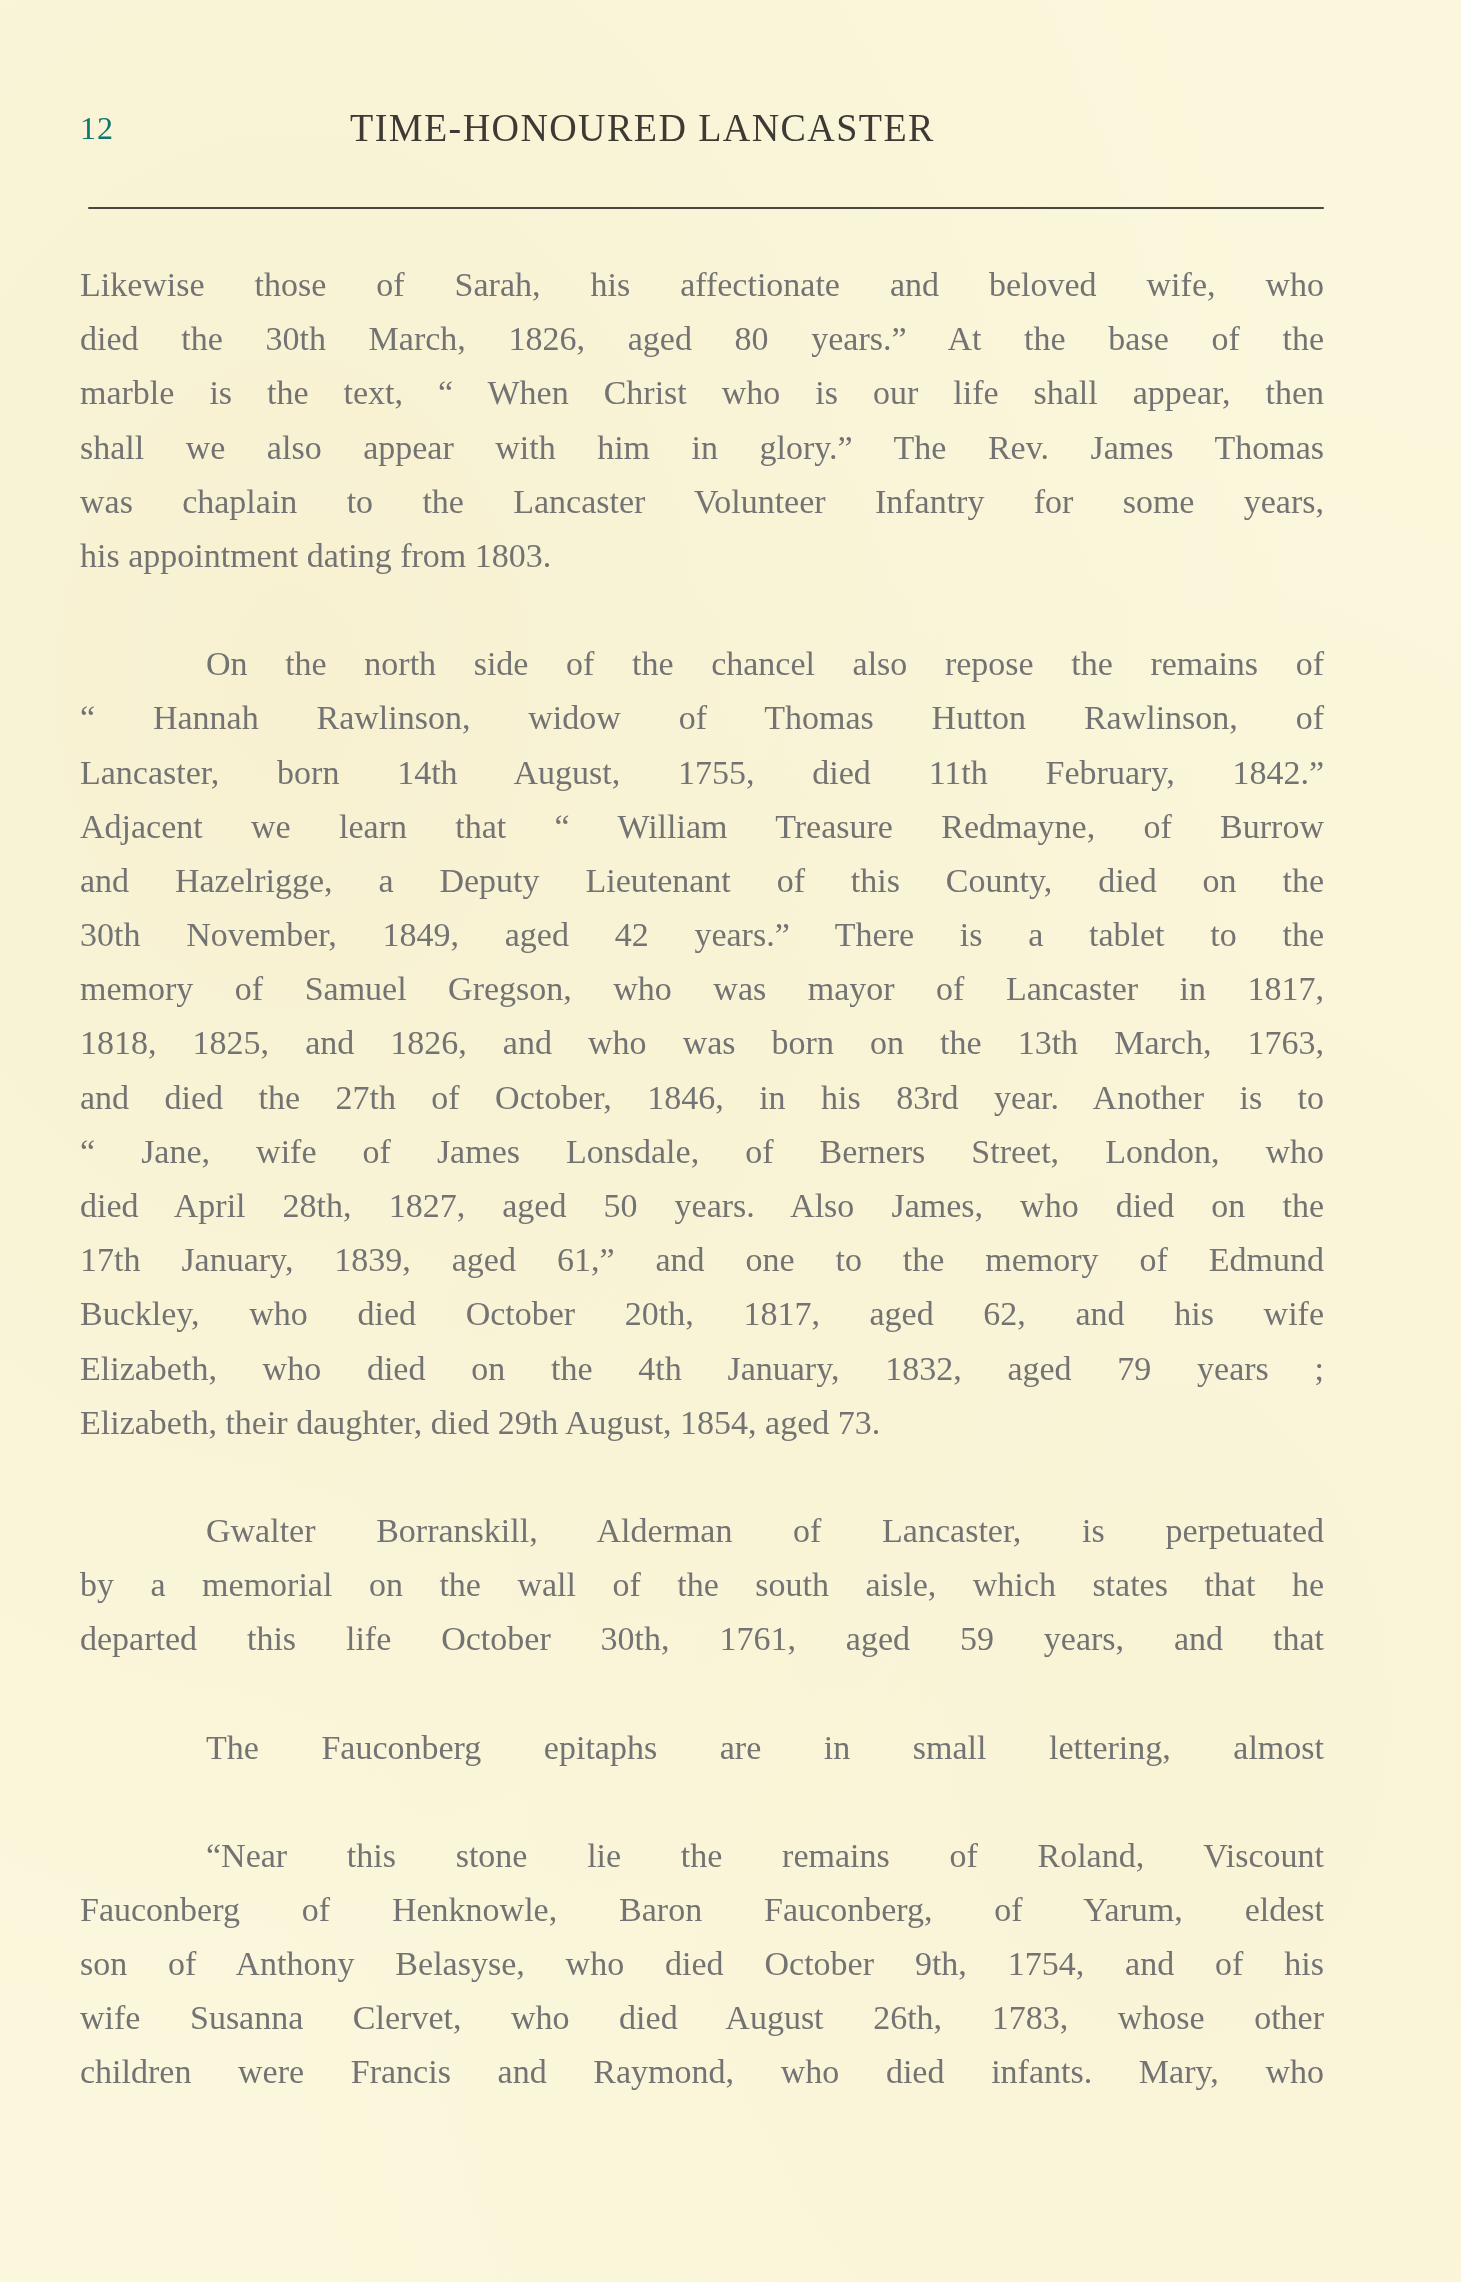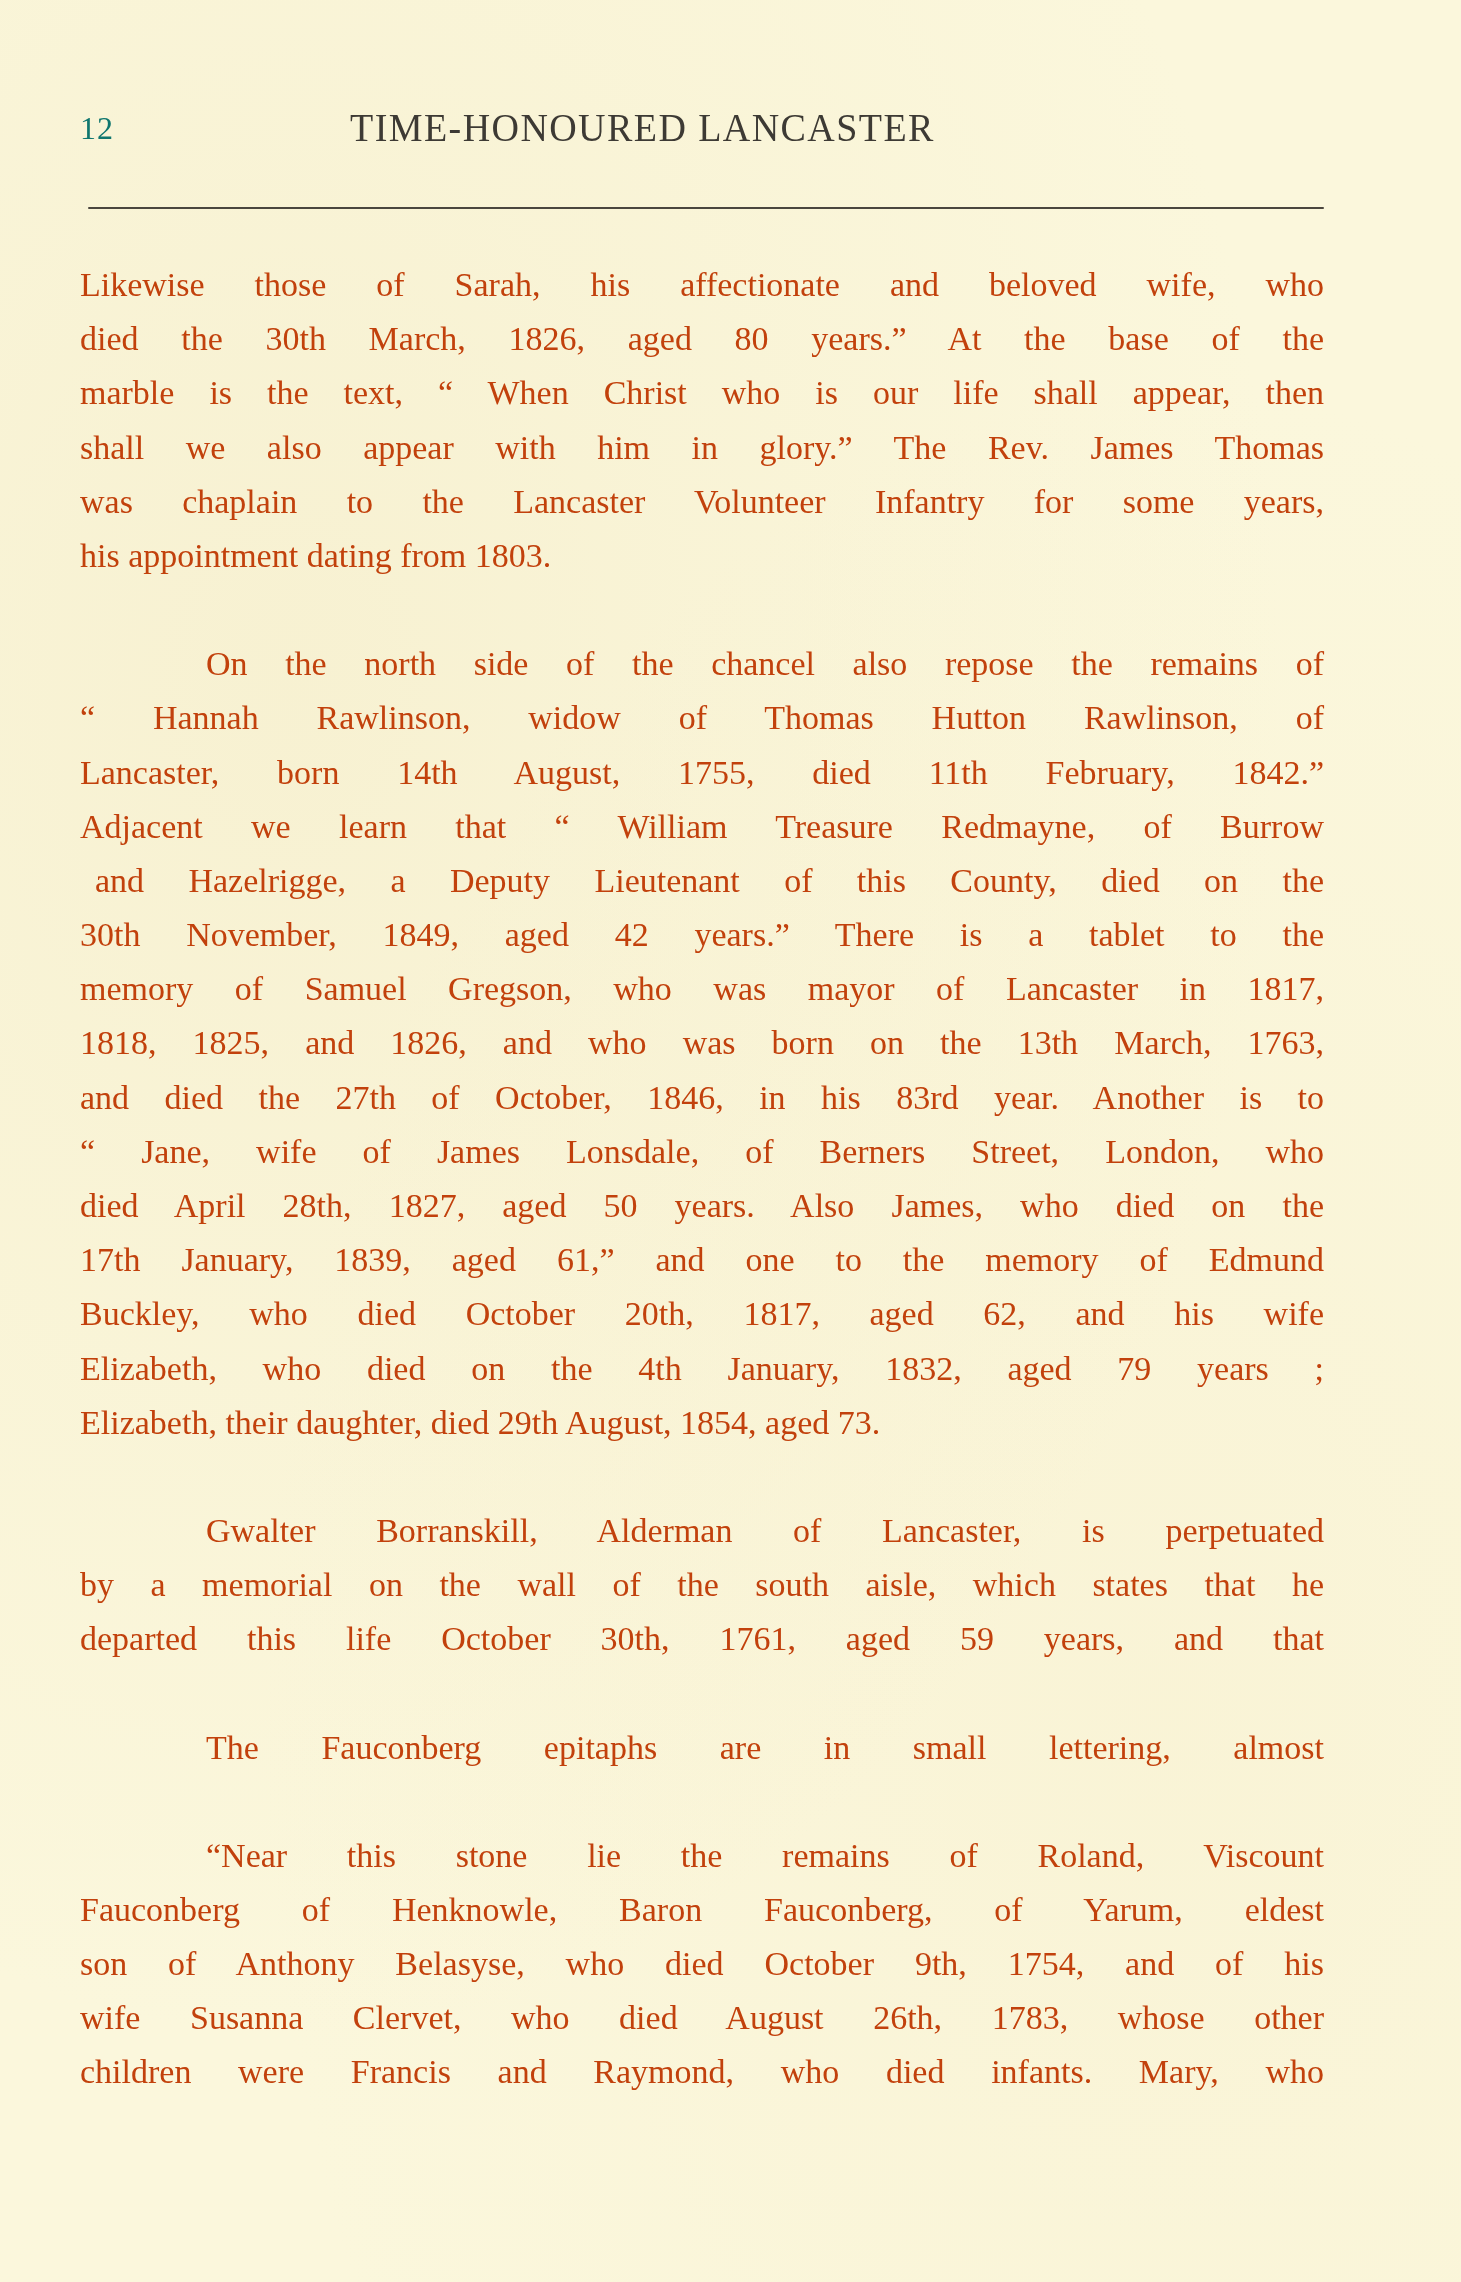--- a/index.html
+++ b/index.html
@@ -58,21 +58,21 @@
       height: 2px;
       background: #4a463e;
       border-radius: 1px;
     }
     .body-text {
       position: absolute;
       left: 80px;
       top: 258px;
       width: 1244px;
       font-size: 34px;
-      color: #c2410c;
+      color: #737373;
     }
     .para {
       margin: 0;
     }
     .line {
       display: block;
       height: 54.2px;
       line-height: 54.2px;
       text-align: justify;
       text-align-last: justify;
@@ -107,21 +107,21 @@
         <span class="line" style="white-space: normal;">shall we also appear with him in glory.”  The Rev. James Thomas</span>
         <span class="line" style="white-space: normal;">was chaplain to the Lancaster Volunteer Infantry for some years,</span>
         <span class="line last" style="white-space: normal;">his appointment dating from 1803.</span>
       </div>
       <div class="para-gap"></div>
       <div class="para">
         <span class="line indent" style="white-space: normal;">On the north side of the chancel also repose the remains of</span>
         <span class="line" style="white-space: normal;">“ Hannah Rawlinson, widow of Thomas Hutton Rawlinson, of</span>
         <span class="line" style="white-space: normal;">Lancaster, born 14th August, 1755, died 11th February, 1842.”</span>
         <span class="line" style="white-space: normal;">Adjacent we learn that “ William Treasure Redmayne, of Burrow</span>
-        <span class="line" style="white-space: normal; margin-left: 15px;">and Hazelrigge, a Deputy Lieutenant of this County, died on the</span>
+        <span class="line" style="white-space: normal;">and Hazelrigge, a Deputy Lieutenant of this County, died on the</span>
         <span class="line" style="white-space: normal;">30th November, 1849, aged 42 years.”  There is a tablet to the</span>
         <span class="line" style="white-space: normal;">memory of Samuel Gregson, who was mayor of Lancaster in 1817,</span>
         <span class="line" style="white-space: normal;">1818, 1825, and 1826, and who was born on the 13th March, 1763,</span>
         <span class="line" style="white-space: normal;">and died the 27th of October, 1846, in his 83rd year.  Another is to</span>
         <span class="line" style="white-space: normal;">“ Jane, wife of James Lonsdale, of Berners Street, London, who</span>
         <span class="line" style="white-space: normal;">died April 28th, 1827, aged 50 years.  Also James, who died on the</span>
         <span class="line" style="white-space: normal;">17th January, 1839, aged 61,” and one to the memory of Edmund</span>
         <span class="line" style="white-space: normal;">Buckley, who died October 20th, 1817, aged 62, and his wife</span>
         <span class="line" style="white-space: normal;">Elizabeth, who died on the 4th January, 1832, aged 79 years ;</span>
         <span class="line last" style="white-space: normal;">Elizabeth, their daughter, died 29th August, 1854, aged 73.</span>

